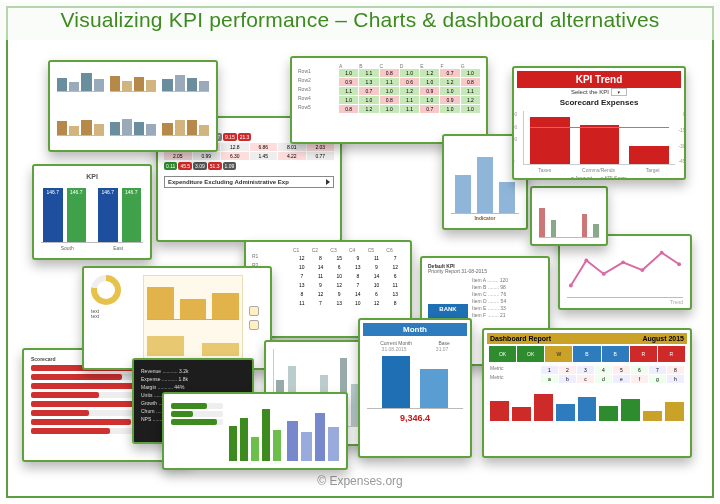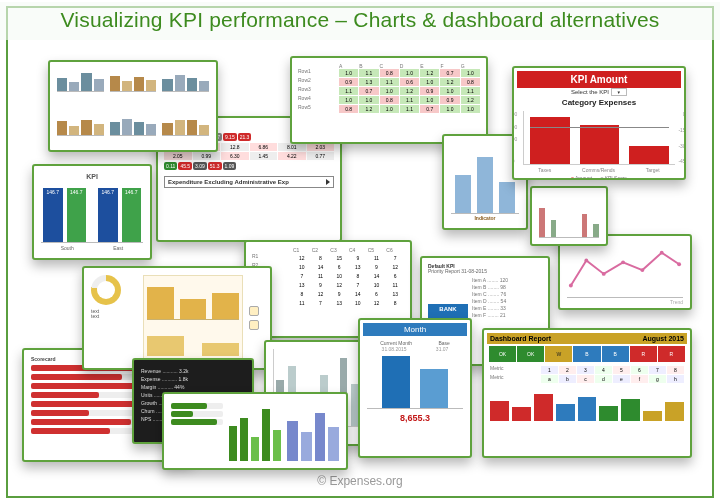--- a/index.html
+++ b/index.html
@@ -42,21 +42,21 @@
   .kt-leg  { display:flex; justify-content:center; gap:8px; font-size:5px; color:#777; margin-top:2px; }
   .kt-leg span::before { content:"■ "; color:#cf1f1f; }
   .kt-leg span:last-child::before { color:#888; }
 
   
   .dr-head { background:#c9a227; color:#000; font-size:7px; font-weight:600; padding:2px 3px; display:flex; justify-content:space-between; }
   .dr-body { display:flex; gap:1px; padding:2px; flex-wrap:wrap; }
   .dr-box  { flex:1 0 13%; height:16px; font-size:5px; color:#fff; display:flex; flex-direction:column; justify-content:center; align-items:center; }
 
   
-  .mk-head { background:#2e7bbd; color:#fff; font-size:8px; font-weight:400; text-align:center; padding:2px 0; }
+  .mk-head { background:#2e7bbd; color:#fff; font-size:8px; font-weight:700; text-align:center; padding:2px 0; }
   .mk-body { padding:4px; }
   .mk-big  { height:56px; display:flex; align-items:flex-end; gap:10px; justify-content:center; }
   .mk-bar  { width:28px; background:#1f6fb5; }
   .mk-val  { text-align:center; font-size:9px; font-weight:700; color:#c21818; margin-top:4px; }
   .mk-lbl  { display:flex; justify-content:space-around; font-size:5px; color:#666; }
 
   
   svg { display:block; }
 </style>
 </head>
@@ -259,23 +259,23 @@
         <div style="flex:1;background:#8fb6d9;height:80%"></div>
         <div style="flex:1;background:#8fb6d9;height:45%"></div>
       </div>
       <div class="axis"></div>
       <div class="txt" style="text-align:center;margin-top:2px;color:#8a5a1a;font-weight:700">Indicator</div>
     </div>
   </div>
 
   <div class="card" style="left:490px; top:10px; width:174px; height:114px; z-index:4;">
     <div class="inner">
-      <div class="kt-head">KPI Amount</div>
+      <div class="kt-head">KPI Trend</div>
       <div class="kt-sub"><span>Select the KPI</span> <span style="border:1px solid #bbb;padding:0 6px;font-size:5px">▾</span></div>
-      <div class="kt-title">Category Expenses</div>
+      <div class="kt-title">Scorecard Expenses</div>
       <div class="kt-plot">
         <span class="kt-y" style="top:0">350.00</span>
         <span class="kt-y" style="top:24%">250.00</span>
         <span class="kt-y" style="top:48%">150.00</span>
         <span class="kt-y" style="bottom:0">50.00</span>
         <span class="kt-r" style="top:0">0.00%</span>
         <span class="kt-r" style="top:30%">-15.00%</span>
         <span class="kt-r" style="top:60%">-30.00%</span>
         <span class="kt-r" style="bottom:0">-45.00%</span>
         <div class="kt-bars">
@@ -540,21 +540,21 @@
         </div>
         <div class="mk-lbl" style="color:#999">
           <span>31.08.2015</span>
           <span>31.07</span>
         </div>
         <div class="mk-big">
           <div class="mk-bar" style="height:92%"></div>
           <div class="mk-bar" style="height:70%;background:#5a9dd2"></div>
         </div>
         <div class="axis"></div>
-        <div class="mk-val">8,655.3</div>
+        <div class="mk-val">9,346.4</div>
       </div>
     </div>
   </div>
 
   <div class="card" style="left:460px; top:272px; width:210px; height:130px; z-index:5;">
     <div class="inner">
       <div class="dr-head">
         <span>Dashboard Report</span>
         <span>August 2015</span>
       </div>

